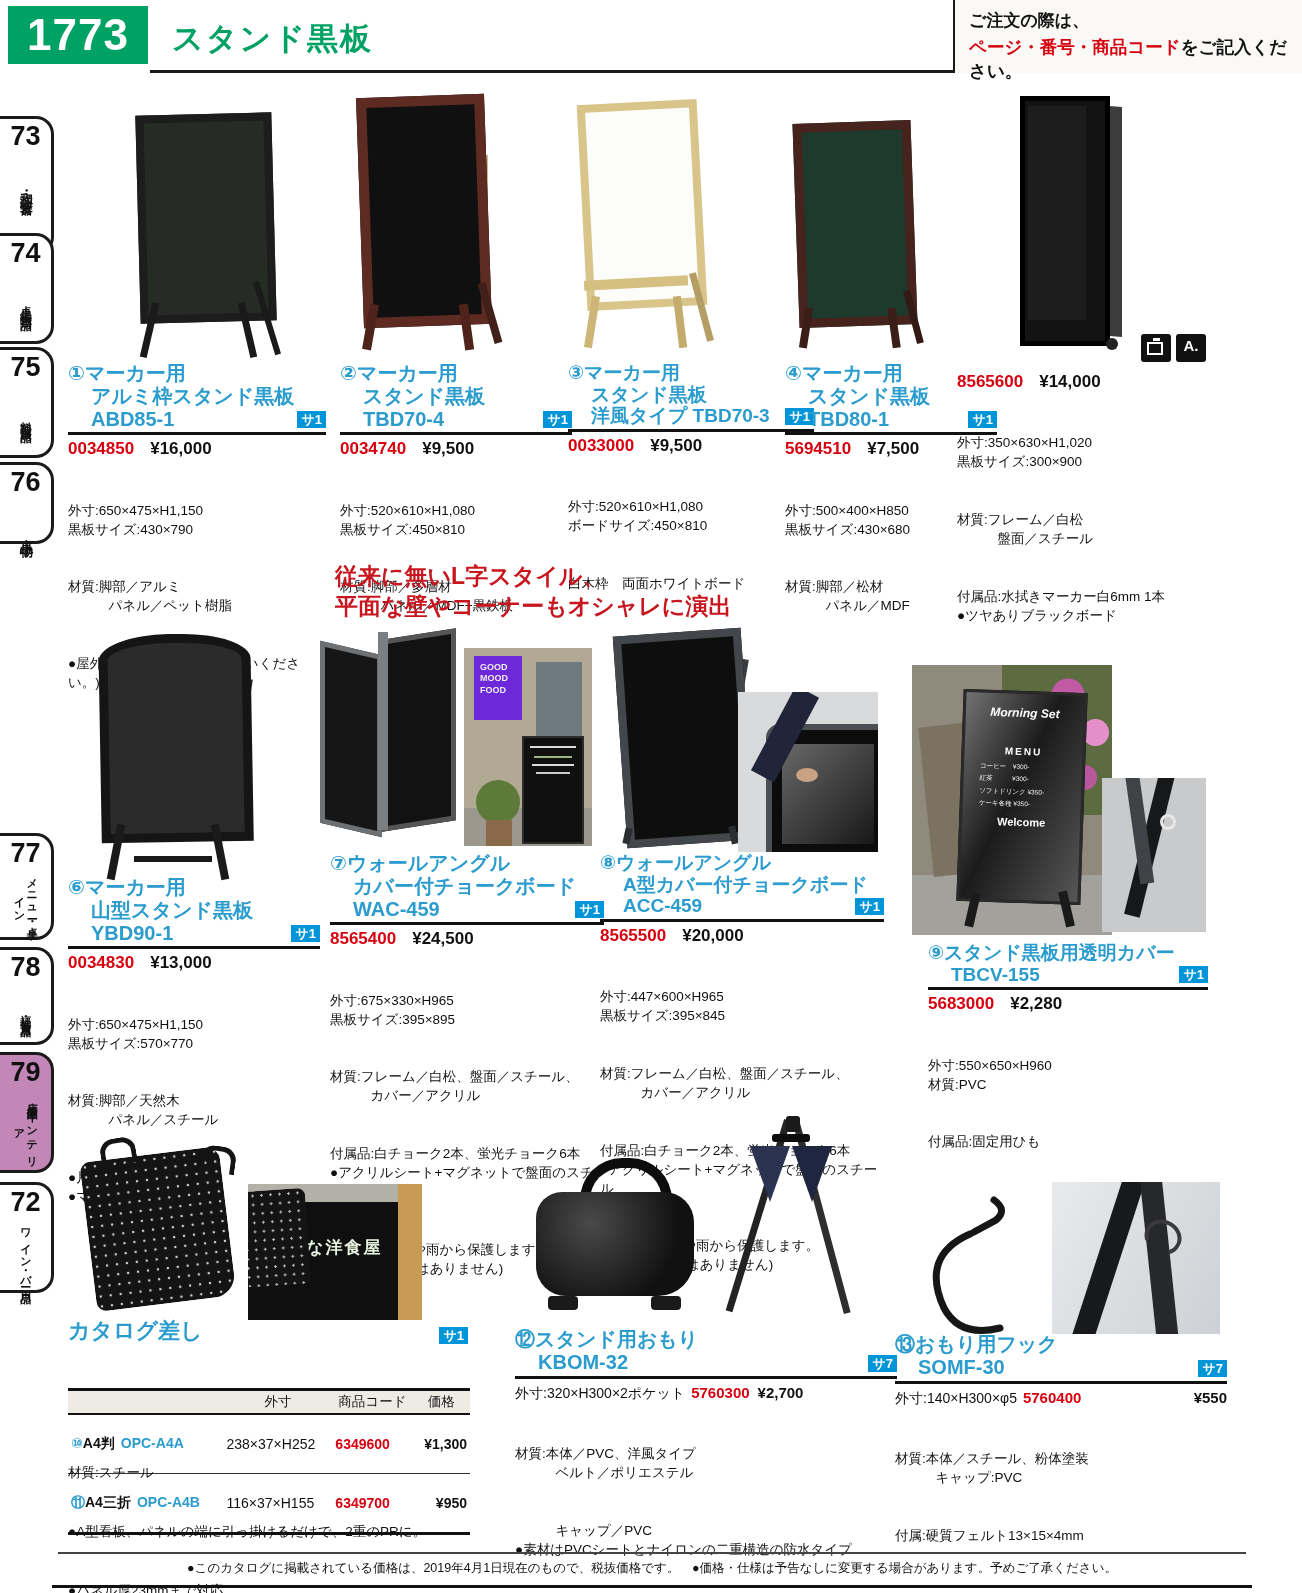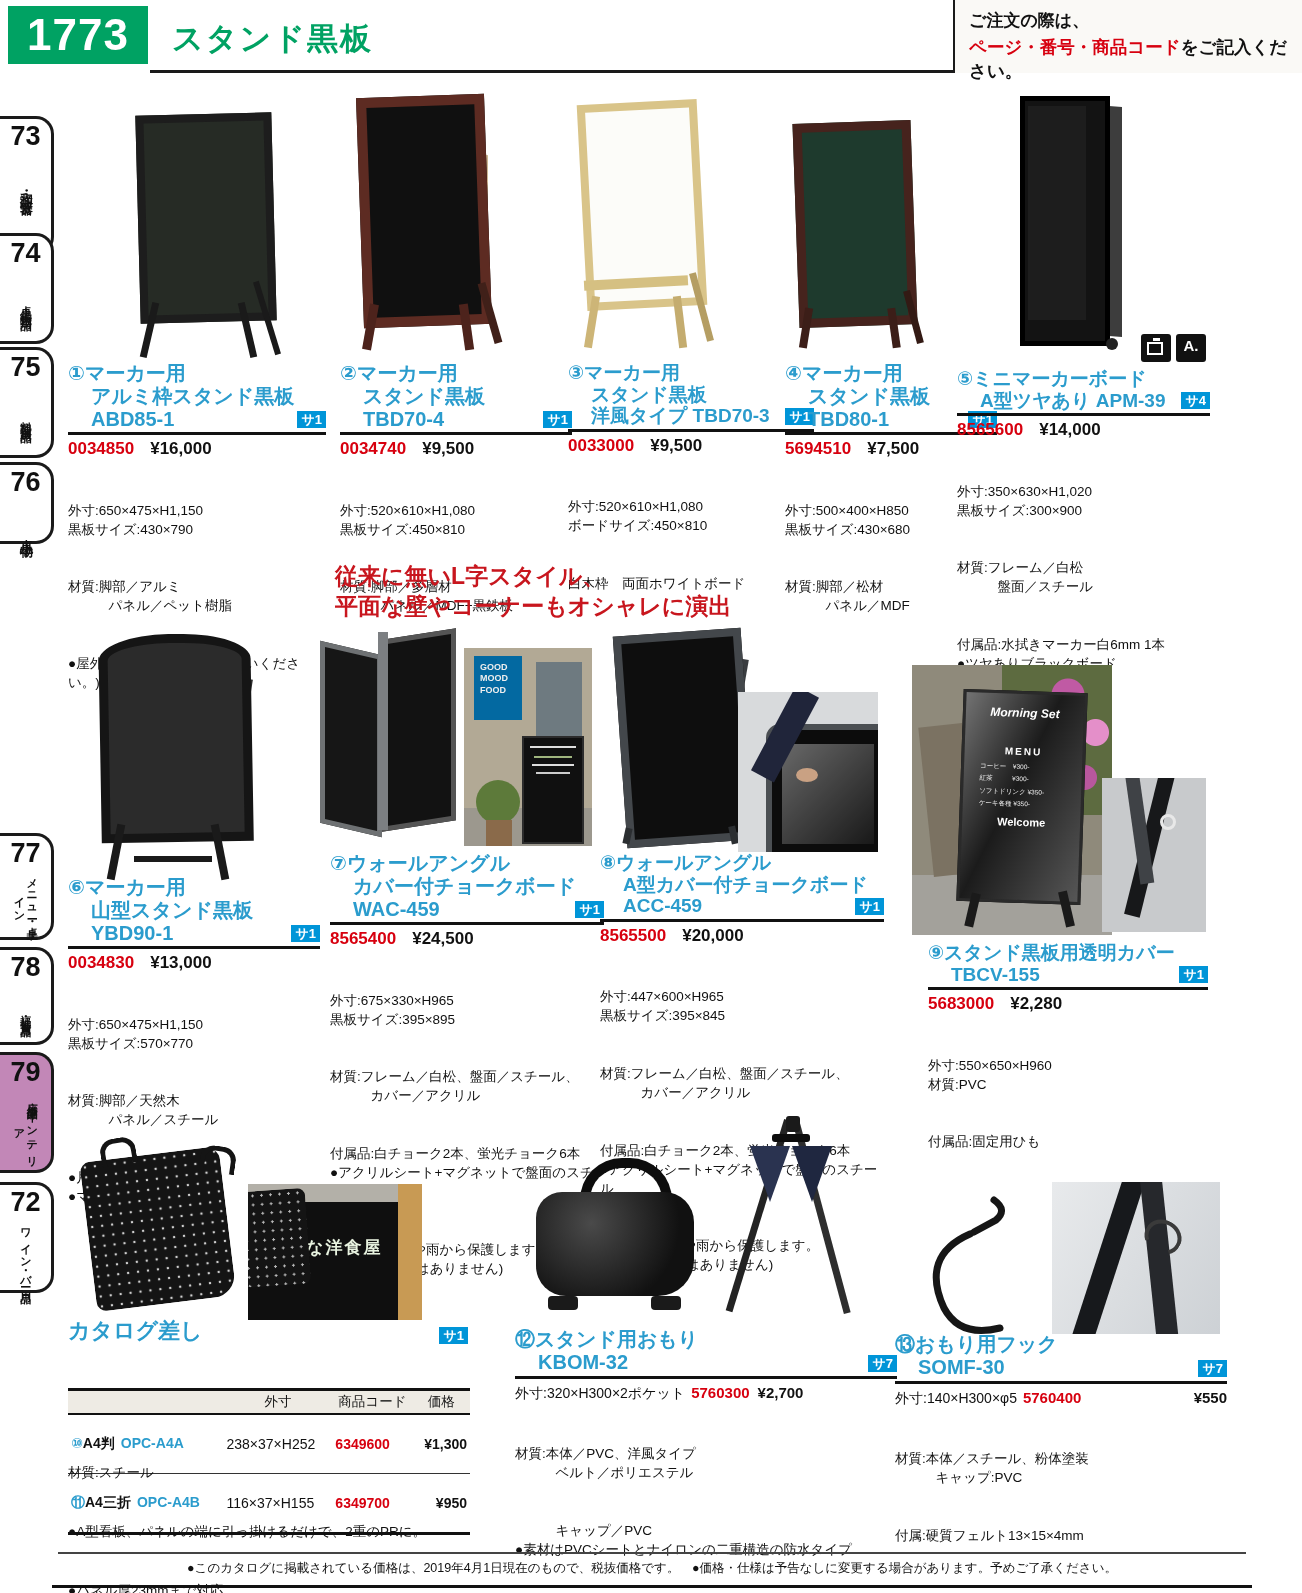--- a/index.html
+++ b/index.html
@@ -199,25 +199,20 @@
       <span class="badge">サ1</span>
     </div>
     <div class="codeline"><span class="code">5694510</span><span class="price">¥7,500</span></div>
     <div class="specs">
       <div>外寸:500×400×H850</div><div>黒板サイズ:430×680</div>
       <div>材質:脚部／松材</div><div>　　　パネル／MDF</div>
     </div>
   </div>
 
   <div class="card" style="left:957px;top:368px;width:253px">
-    <div class="ptitle" style="font-size:19px">
-      <div>⑤ミニマーカーボード</div>
-      <div class="ind">A型ツヤあり APM-39</div>
-      <span class="badge">サ4</span>
-    </div>
     <div class="codeline"><span class="code">8565600</span><span class="price">¥14,000</span></div>
     <div class="specs">
       <div>外寸:350×630×H1,020</div><div>黒板サイズ:300×900</div>
       <div>材質:フレーム／白松</div><div>　　　盤面／スチール</div>
       <div>付属品:水拭きマーカー白6mm 1本</div><div>●ツヤありブラックボード</div>
     </div>
   </div>
 
   <div class="lstyle">
     <div>従来に無いL字スタイル、</div>
@@ -231,21 +226,21 @@
     <div class="leg" style="left:134px;top:196px;width:8px;height:56px;transform:rotate(-11deg)"></div>
     <div style="position:absolute;left:52px;top:228px;width:78px;height:6px;background:#1a1a1a"></div>
   </div>
 
   <div class="pimg" style="left:312px;top:632px;width:152px;height:216px">
     <div style="position:absolute;left:8px;top:16px;width:62px;height:182px;border:5px solid #6e7173;background:#161616;transform:skewY(13deg);box-sizing:border-box"></div>
     <div style="position:absolute;left:70px;top:2px;width:74px;height:192px;border:5px solid #555;background:#121212;transform:skewY(-9deg);box-sizing:border-box"></div>
     <div style="position:absolute;left:66px;top:0;width:10px;height:198px;background:#7c7f82"></div>
   </div>
   <div class="photo" style="left:464px;top:648px;width:128px;height:198px;background:#b2a995">
-    <div style="position:absolute;left:10px;top:8px;width:42px;height:58px;background:#0369a1;color:#eee;font-size:9px;font-weight:bold;line-height:1.25;padding:6px 0 0 6px;white-space:pre-line">GOOD
+    <div style="position:absolute;left:10px;top:8px;width:42px;height:58px;background:#6d28d9;color:#eee;font-size:9px;font-weight:bold;line-height:1.25;padding:6px 0 0 6px;white-space:pre-line">GOOD
 MOOD
 FOOD</div>
     <div style="position:absolute;left:72px;top:14px;width:46px;height:74px;background:#6e7a80"></div>
     <div style="position:absolute;left:0;bottom:0;width:128px;height:38px;background:#9c988e"></div>
     <div style="position:absolute;left:12px;bottom:22px;width:44px;height:44px;border-radius:50%;background:#5d7a3a"></div>
     <div style="position:absolute;left:22px;bottom:0;width:26px;height:26px;background:#8a6a4a"></div>
     <div style="position:absolute;right:8px;bottom:2px;width:58px;height:104px;background:#101010;border:2px solid #2c2c2c">
       <div style="margin:8px 6px;height:2px;background:#ddd"></div>
       <div style="margin:6px 10px;height:2px;background:#9fb57e"></div>
       <div style="margin:6px 8px;height:2px;background:#ddd"></div>

